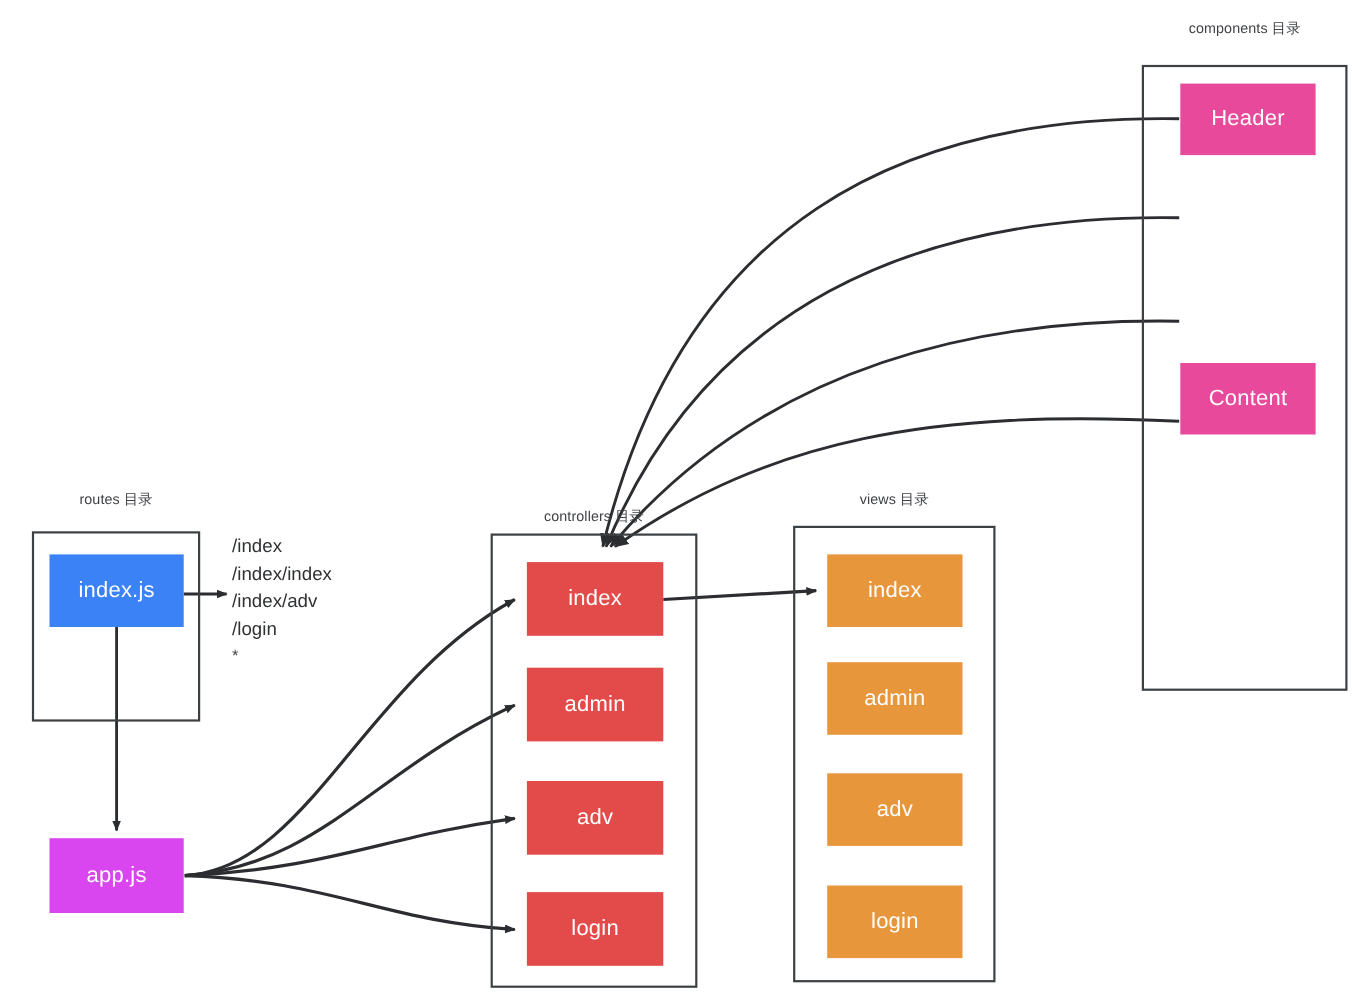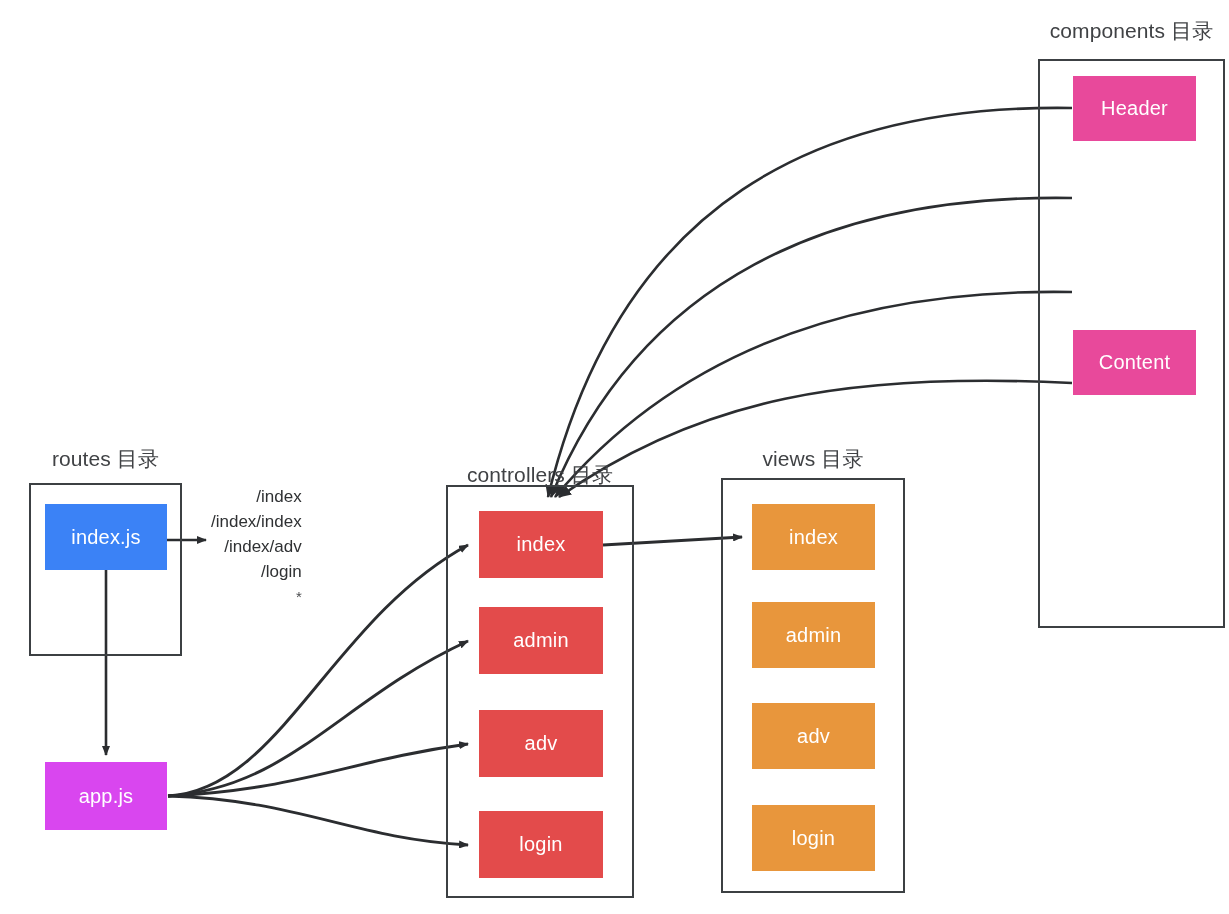--- a/index.html
+++ b/index.html
@@ -8,21 +8,21 @@
     background:#ffffff;
     font-family:"Liberation Sans","DejaVu Sans",sans-serif;
     overflow:hidden;
     position:relative;
   }
   #stage{position:absolute;left:0;top:0;width:1229px;height:914px;}
   #wires{position:absolute;left:0;top:0;width:1229px;height:914px;pointer-events:none;}
 
   .group-title{
     position:absolute;
-    font-size:21px;
+    font-size:13px;
     color:#404245;
     white-space:nowrap;
     text-align:center;
     letter-spacing:0.1px;
   }
   .container-box{
     position:absolute;
     border:2.5px solid #3c4043;
     background:transparent;
     box-sizing:border-box;
@@ -40,21 +40,20 @@
   .node-red{background:#e34b4b;}
   .node-orange{background:#e8963c;}
   .node-pink{background:#e8499b;}
 
   .route-list{
     position:absolute;
     font-size:17px;
     line-height:25px;
     color:#2f3133;
     white-space:nowrap;
-    text-align:right;
   }
   .route-list .star{
     display:block;
     font-size:15px;
     line-height:26px;
     color:#4a4c4e;
   }
 </style>
 </head>
 <body>

